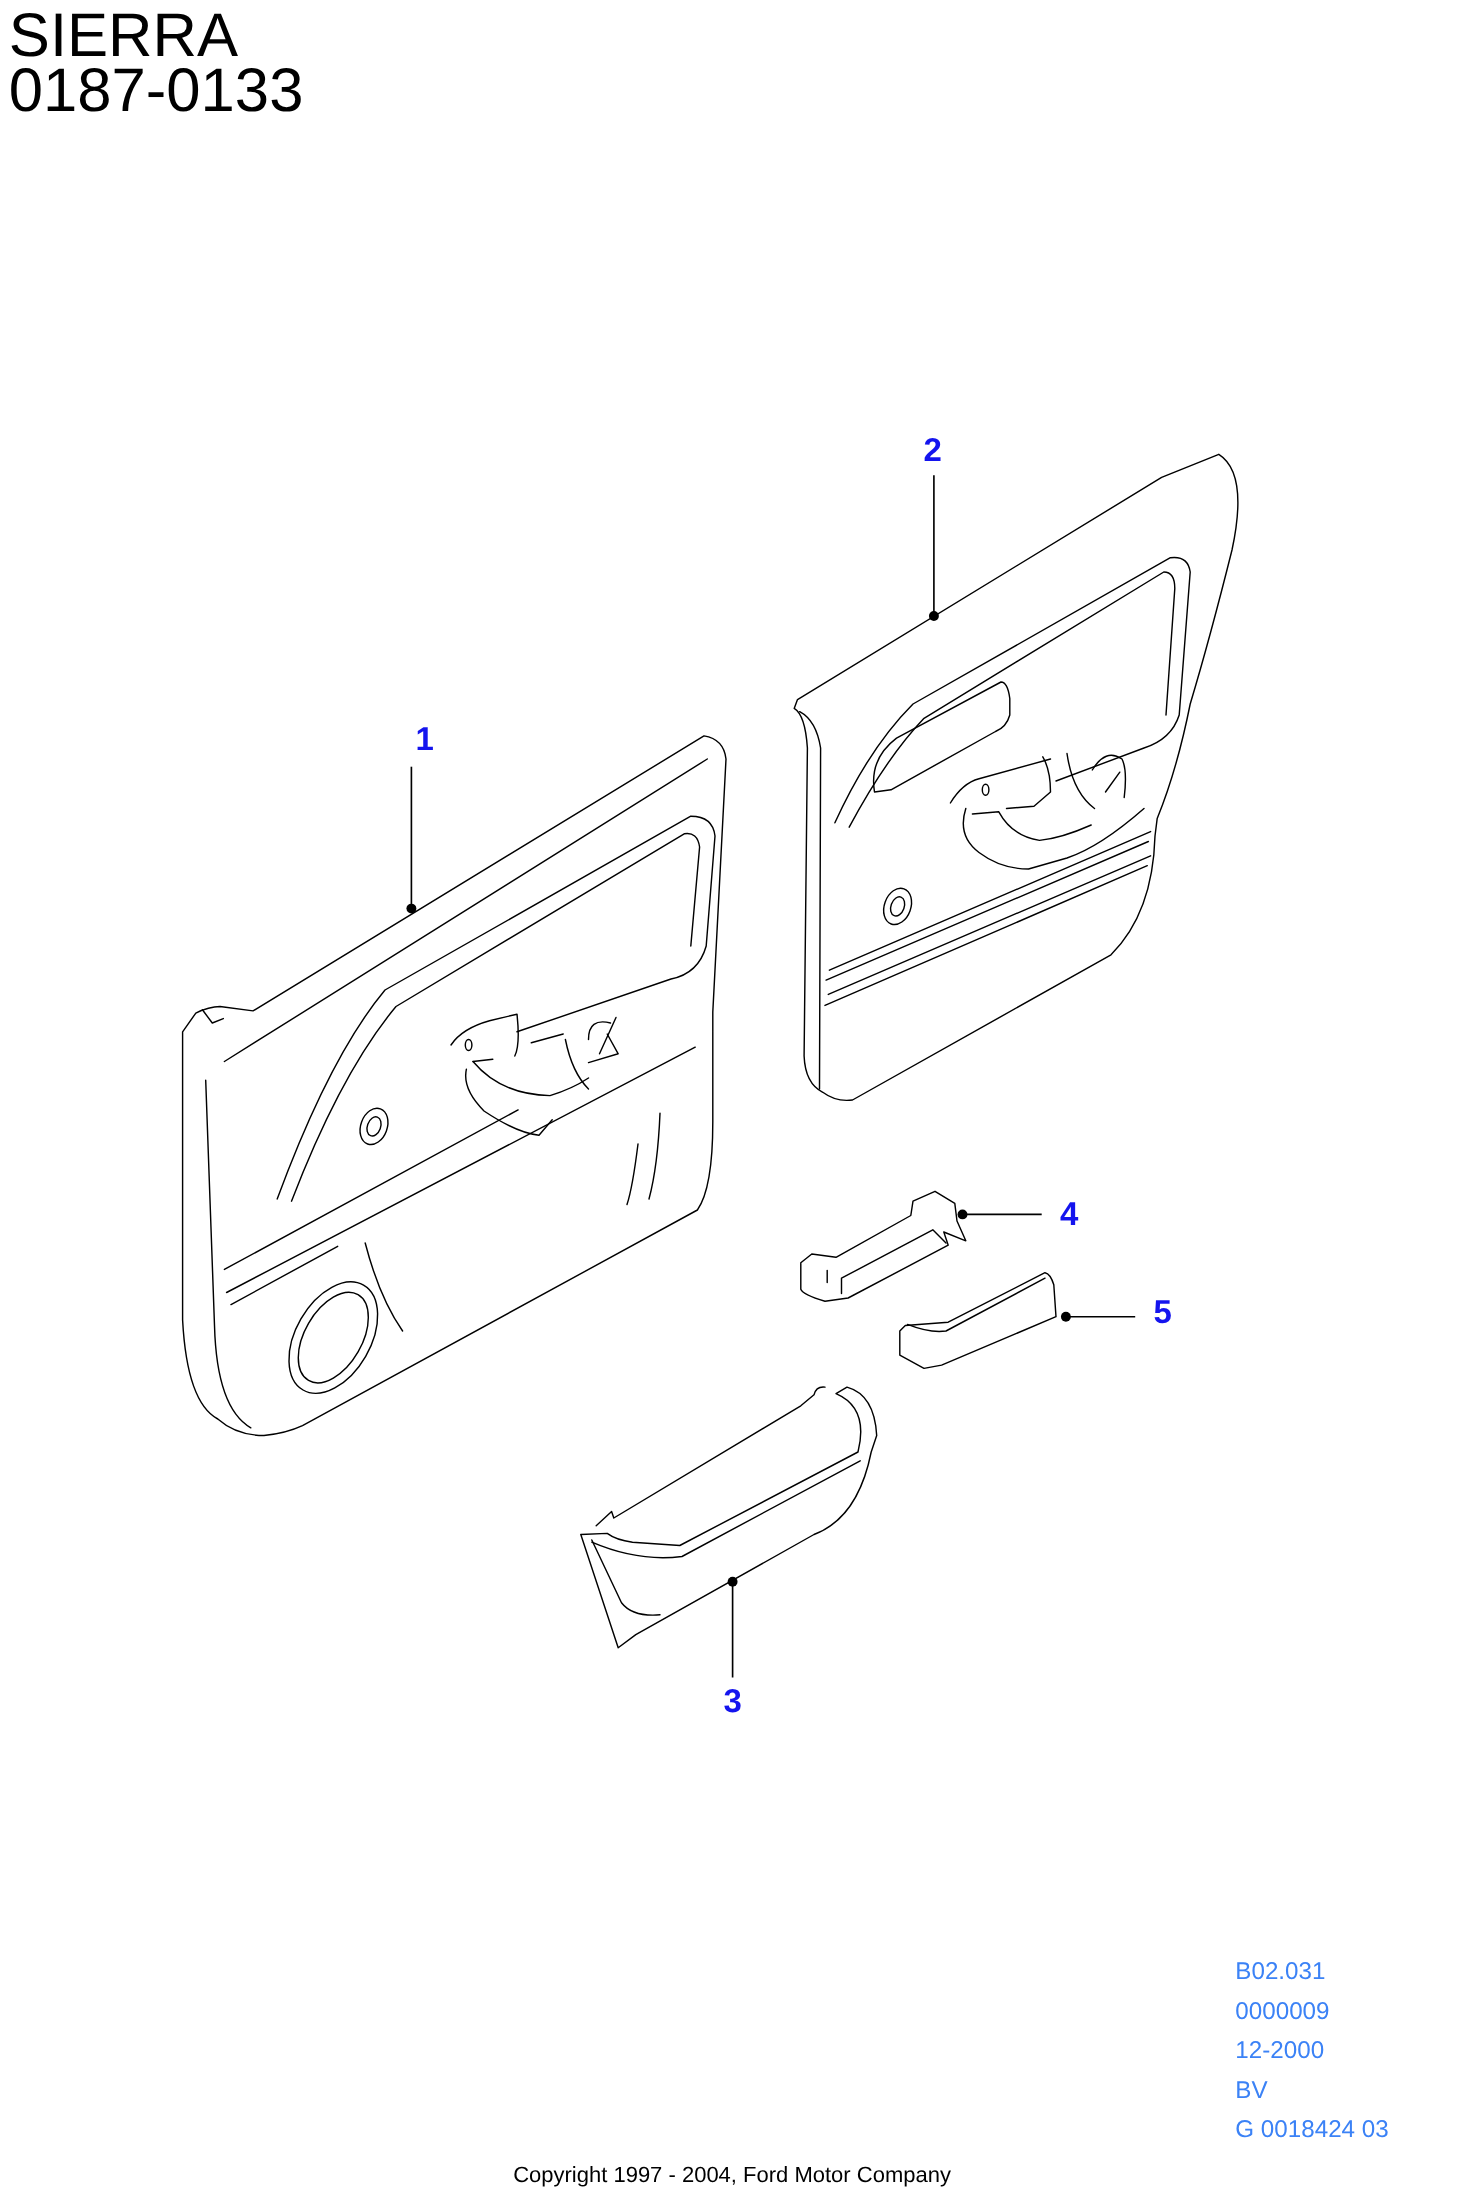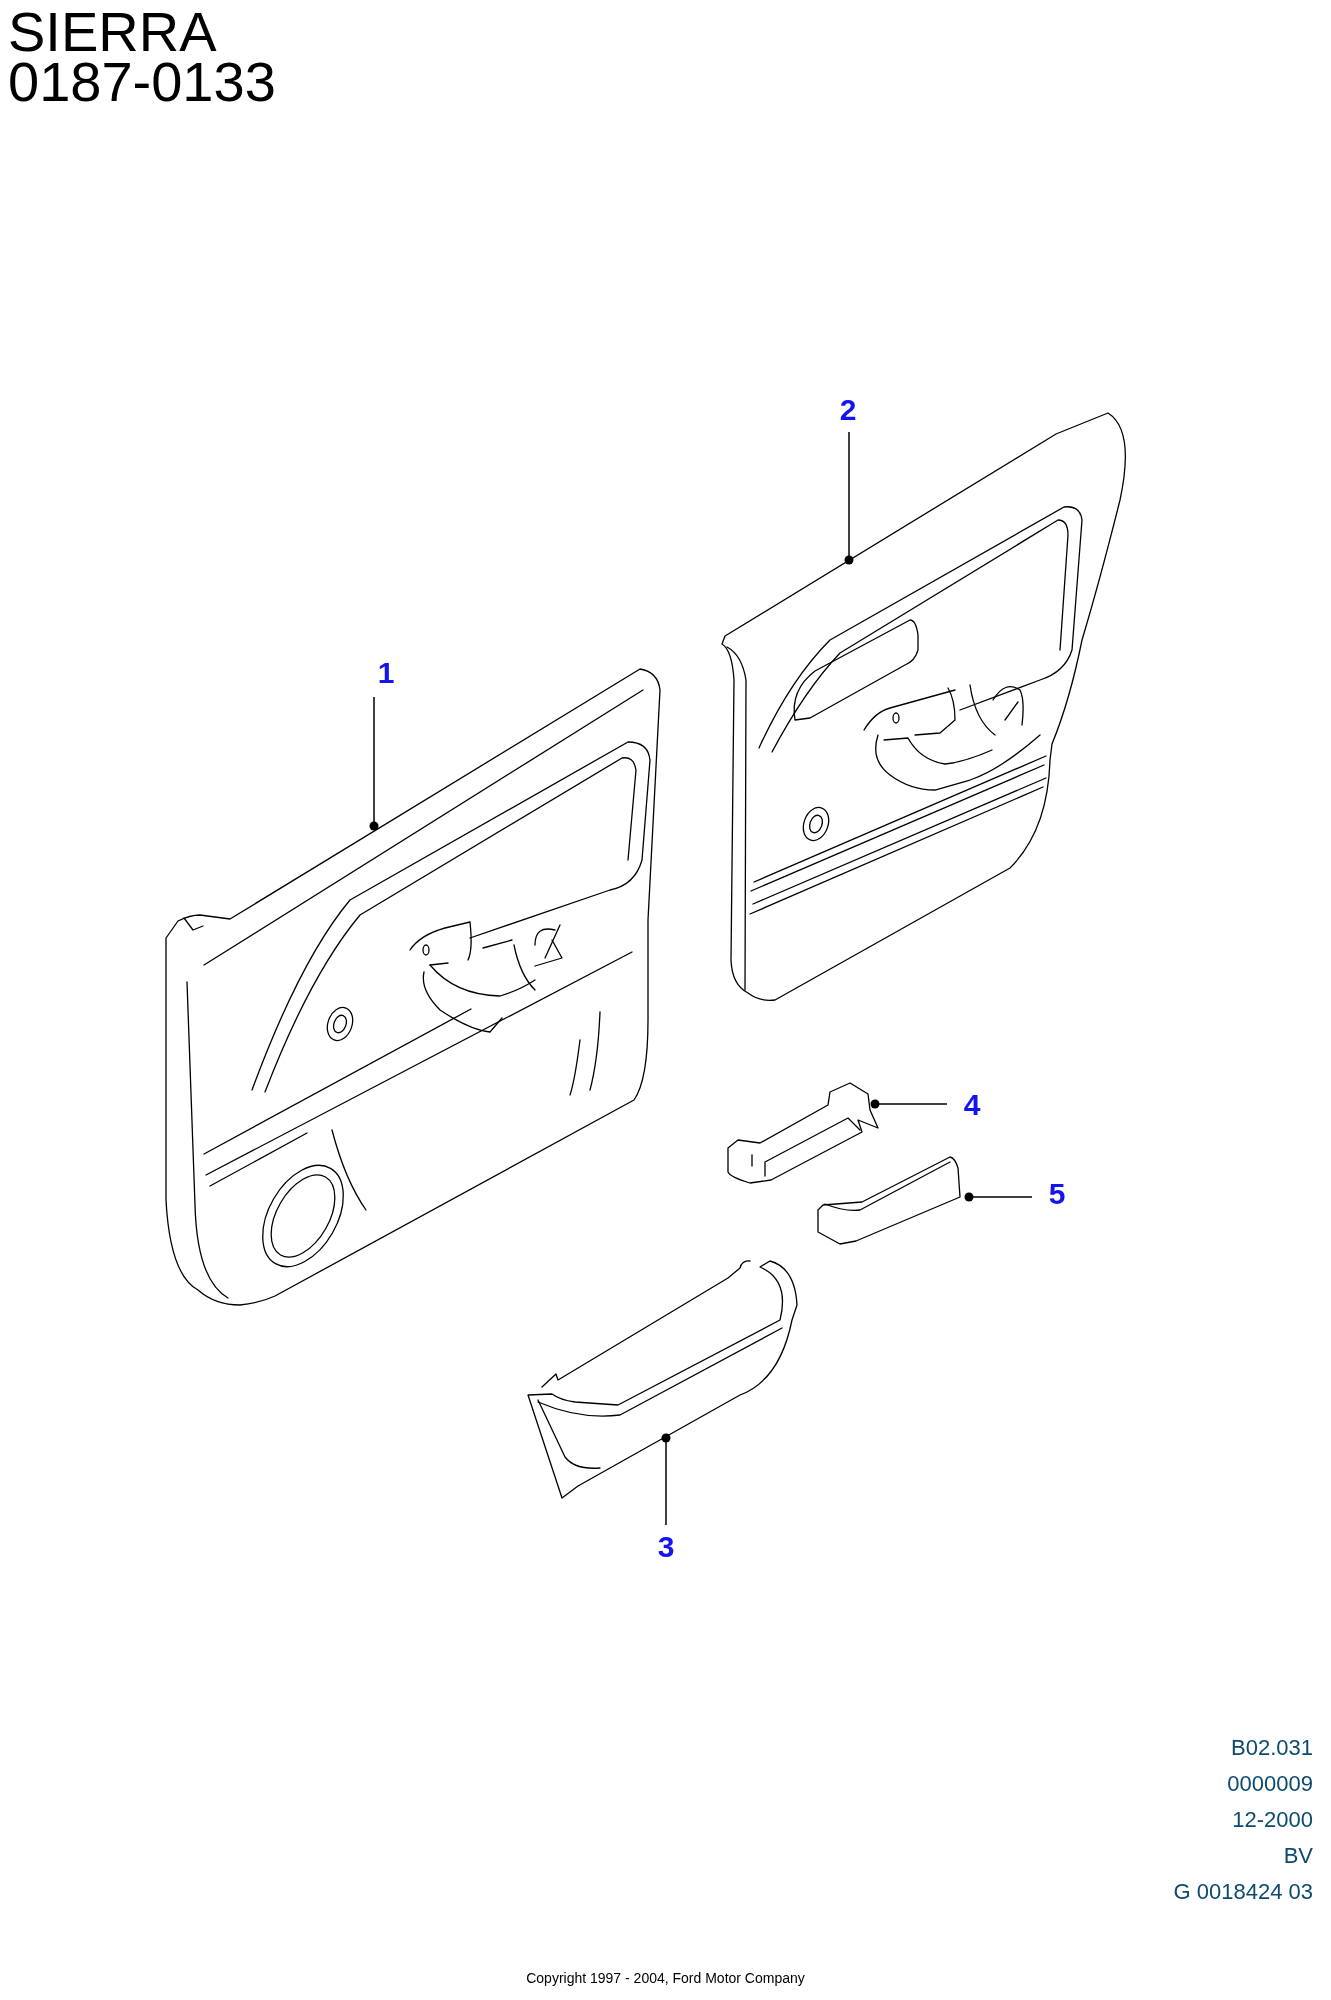--- a/index.html
+++ b/index.html
@@ -2,23 +2,23 @@
 <html><head>
 <meta charset="utf-8">
 <style>
   html, body { margin:0; padding:0; background:#ffffff; }
   body { width:1331px; height:2000px; position:relative; overflow:hidden; font-family:"Liberation Sans", sans-serif; }
   .title { position:absolute; left:8px; color:#000; font-size:56px; line-height:48px; }
   #title-model { top:8px; }
   #title-range { top:58px; }
   svg#diagram { position:absolute; left:0; top:0; }
   .callout { position:absolute; color:#1414ee; font-weight:bold; font-size:30px; line-height:30px; transform:translate(-50%,-50%); }
-  .meta { position:absolute; right:18px; width:190px; text-align:right; font-size:22px; line-height:36px; color:#0c4a6e; }
+  .meta { position:absolute; right:18px; width:190px; text-align:left; font-size:22px; line-height:36px; color:#3b82f6;margin-top:44px; }
   .meta div { height:36px; }
-  .copyright { position:absolute; top:1964px; left:0; width:1331px; text-align:center; font-size:14px; line-height:28px; color:#000; }
+  .copyright { position:absolute; top:1964px; left:0; width:1331px; text-align:center; font-size:20px; line-height:28px; color:#000; }
   .ln { fill:none; stroke:#000; stroke-width:1.3; stroke-linejoin:round; stroke-linecap:round; }
   .lead { stroke:#000; stroke-width:1.5; }
 </style>
 </head>
 <body>
 
 <div id="title-model" class="title">SIERRA</div>
 <div id="title-range" class="title">0187-0133</div>
 
 <svg id="diagram" width="1331" height="2000" viewBox="0 0 1331 2000">

